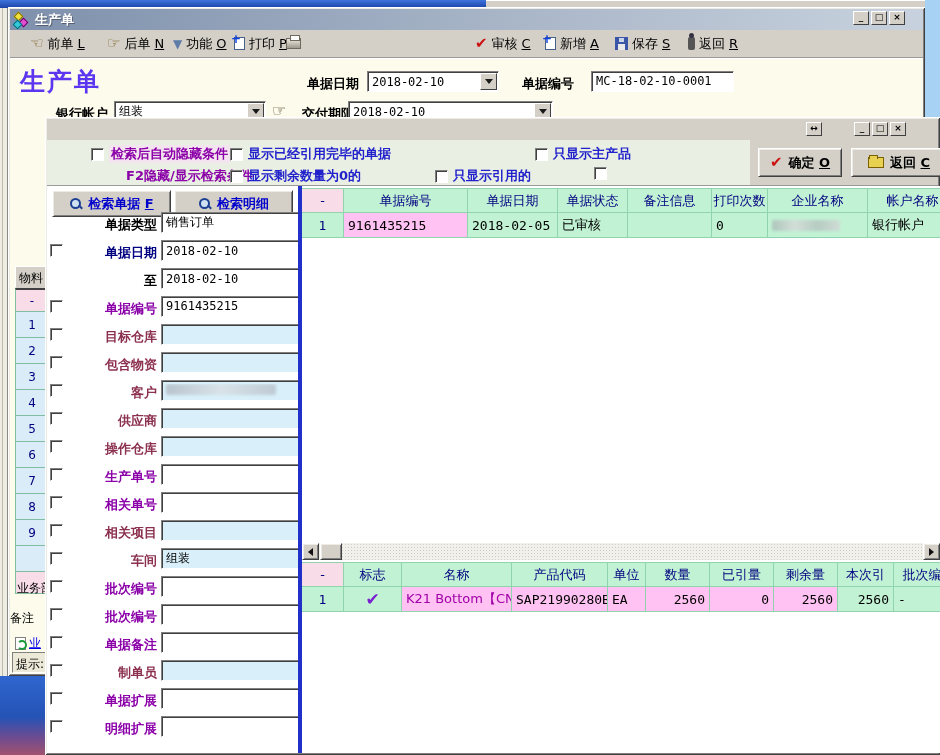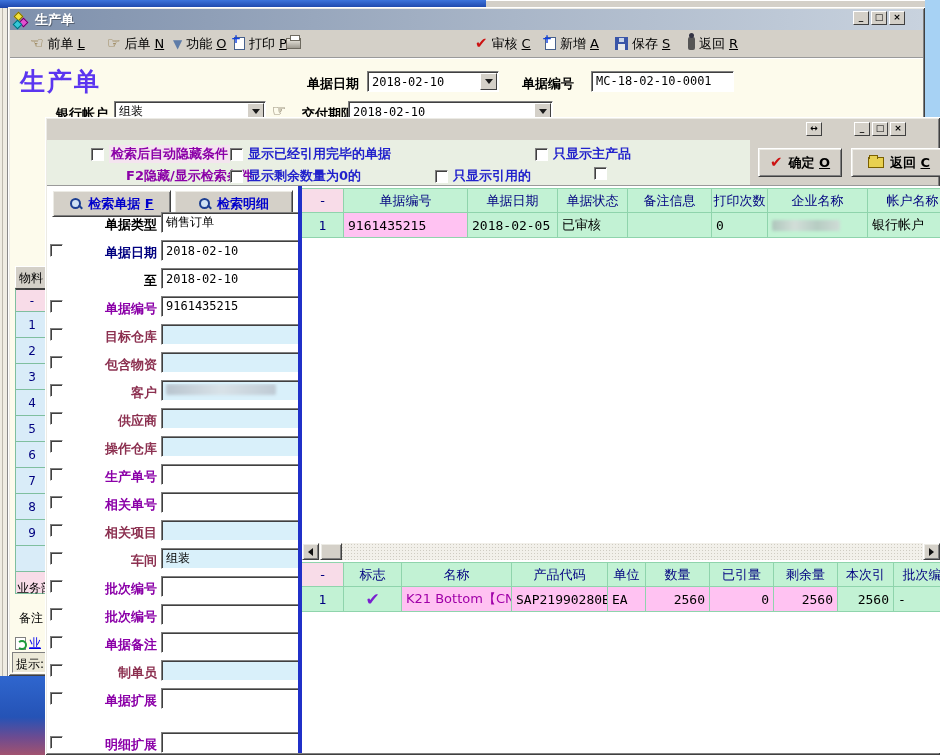--- a/index.html
+++ b/index.html
@@ -262,21 +262,21 @@
           <div class="lcell">4</div>
           <div class="lcell">5</div>
           <div class="lcell">6</div>
           <div class="lcell">7</div>
           <div class="lcell">8</div>
           <div class="lcell">9</div>
           <div class="lcell blank"></div>
           <div class="lcell pinkrow"></div>
         </div>
       <div class="side-label" style="left:7px; top:521px;">业务部</div>
-      <div class="side-label" style="left:9px; top:551px;">备注</div>
+      <div class="side-label" style="left:0; top:551px;">备注</div>
       <div class="biz-link" style="left:5px; top:576px;">
         <span class="i-refresh"></span>
         <span>业</span>
       </div>
       <div class="hint-box">提示:</div>
     </div>
   </div>
 
   <div class="win" id="dialog">
     <div class="dlg-client"></div>
@@ -466,21 +466,21 @@
             <span class="cval mono"></span>
             <span class="dbtn"></span>
           </div>
           <span class="hand">☞</span>
         </div>
         <div class="frow" style="top: 571px;">
           <span class="cbx cb" style="position: absolute; left: 5px; top: 4px;"></span>
           <span class="flabel c-purple">单据扩展</span>
           <div class="tbox ctl-text mono"></div>
         </div>
-        <div class="frow" style="top: 599px; margin-top: 16px;">
+        <div class="frow" style="top: 599px;">
           <span class="cbx cb" style="position: absolute; left: 5px; top: 4px;"></span>
           <span class="flabel c-purple">明细扩展</span>
           <div class="tbox ctl-text mono"></div>
         </div>
       </div>
 
     <div class="divider"></div>
     <div class="tables-bg"></div>
 
     <div class="dtable" id="doc-table" style="top:71px;">

